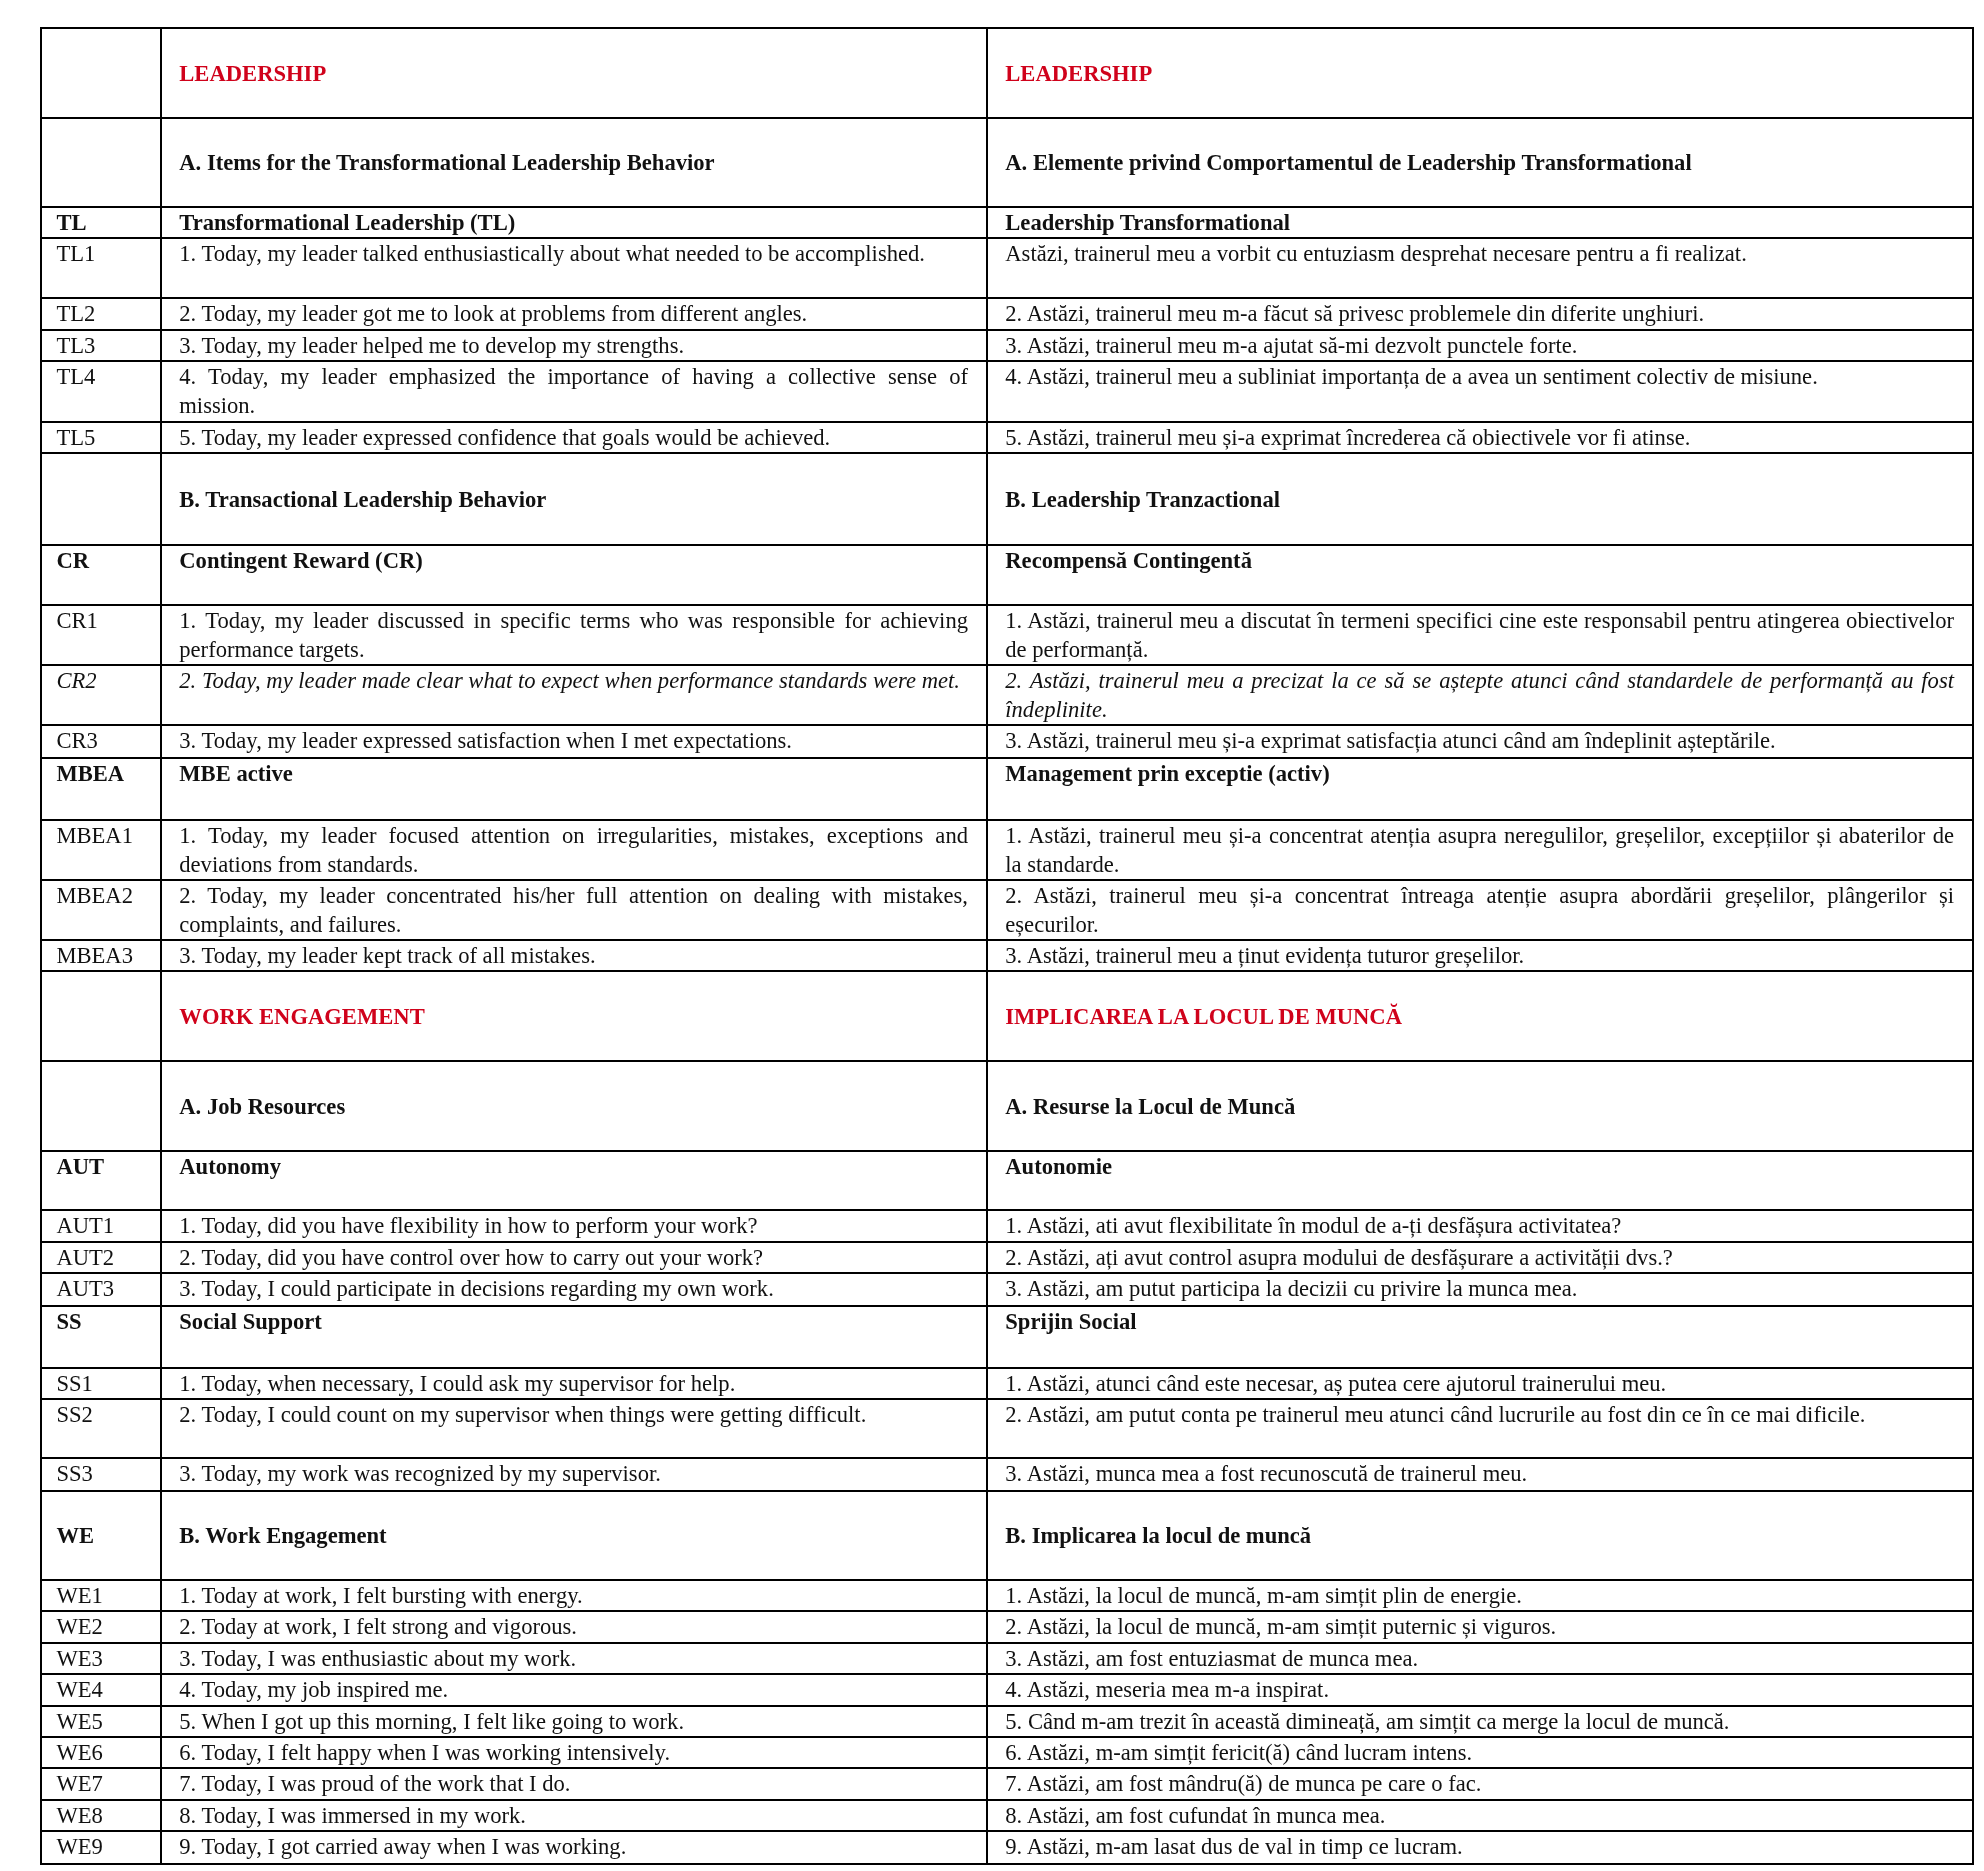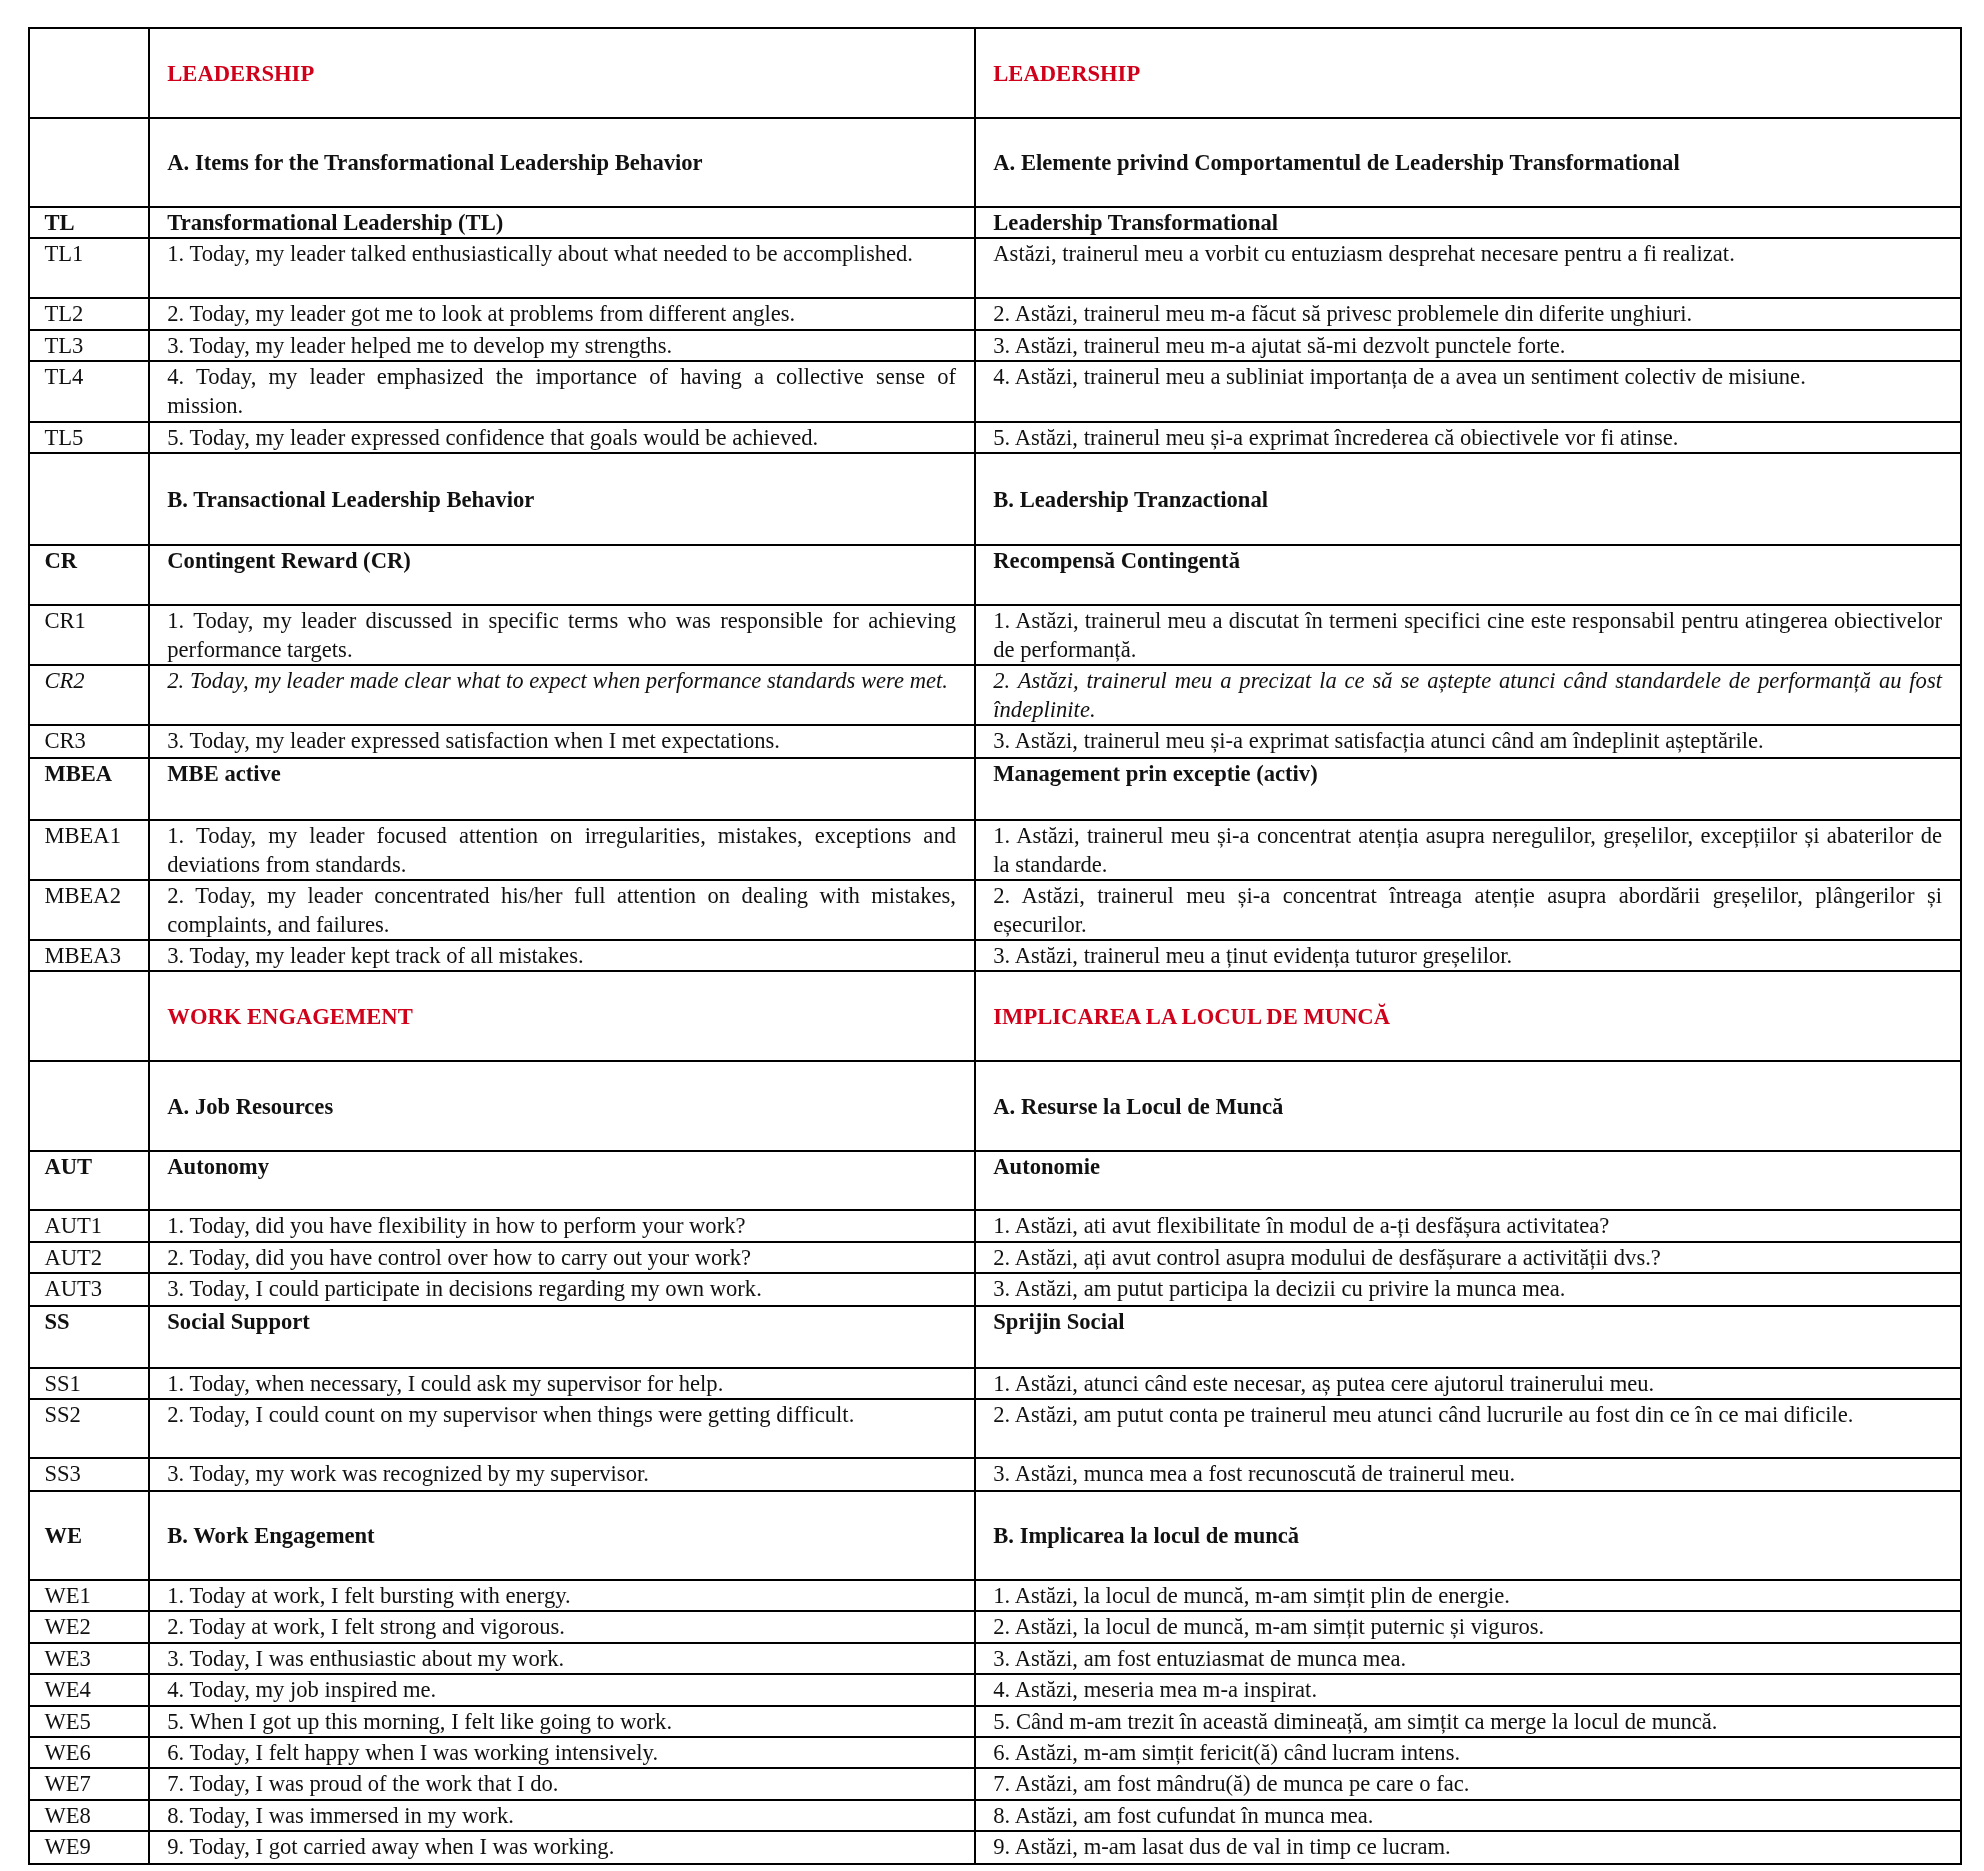--- a/index.html
+++ b/index.html
@@ -1,18 +1,18 @@
 <!DOCTYPE html>
 <html style="font-size:7.7px"><head>
 <meta charset="utf-8">
 <style>
   html, body { margin: 0; padding: 0; background: #ffffff; }
   body { width: 1985px; height: 1872px; position: relative; overflow: hidden; }
   #tbl {
-    position: absolute; left: 28px; top: 27px;
+    position: absolute; left: 40px; top: 27px;
     border-collapse: collapse;
     table-layout: fixed;
     font-family: "Liberation Serif", "DejaVu Serif", serif;
     font-size: 22.6px;
     line-height: 29px;
     color: #111111;
   }
   #tbl td {
     border: 2.4px solid #000000;
     padding: 0 18px 0 17.3px;

